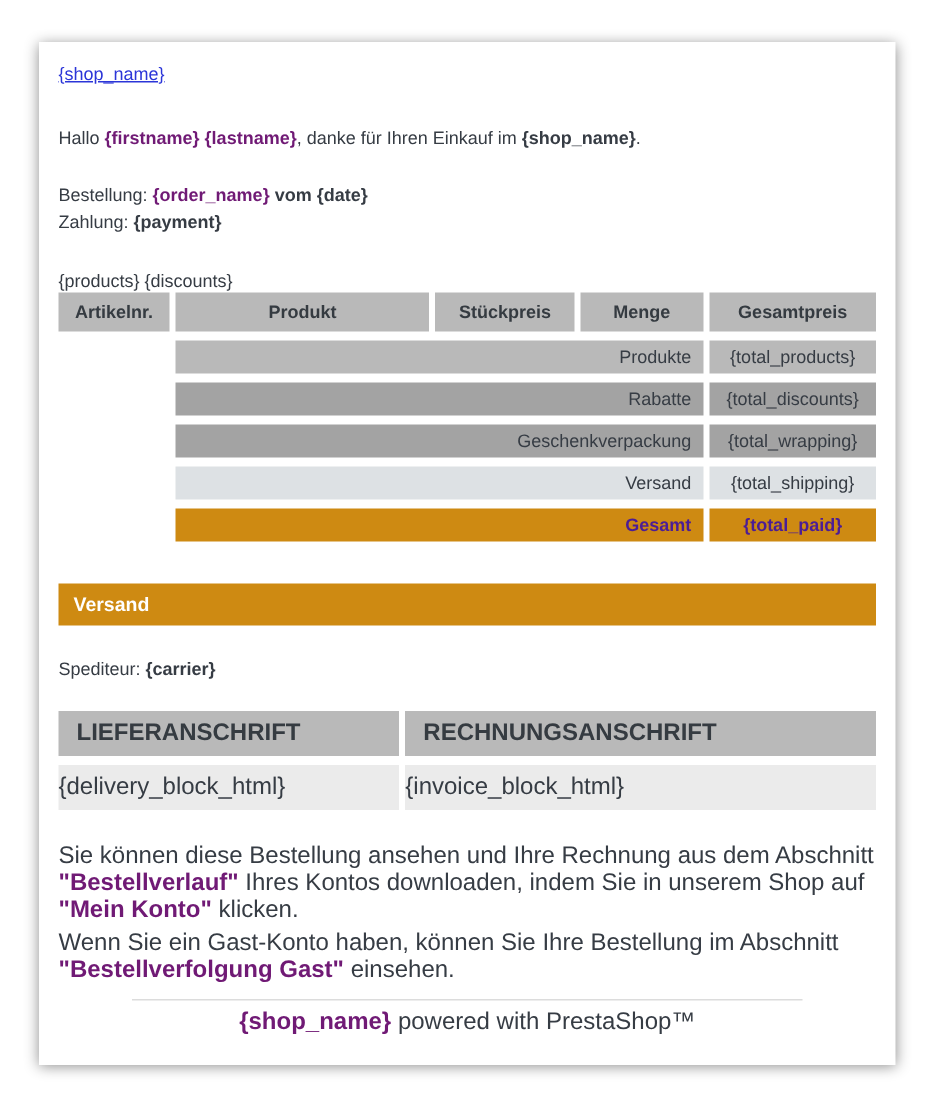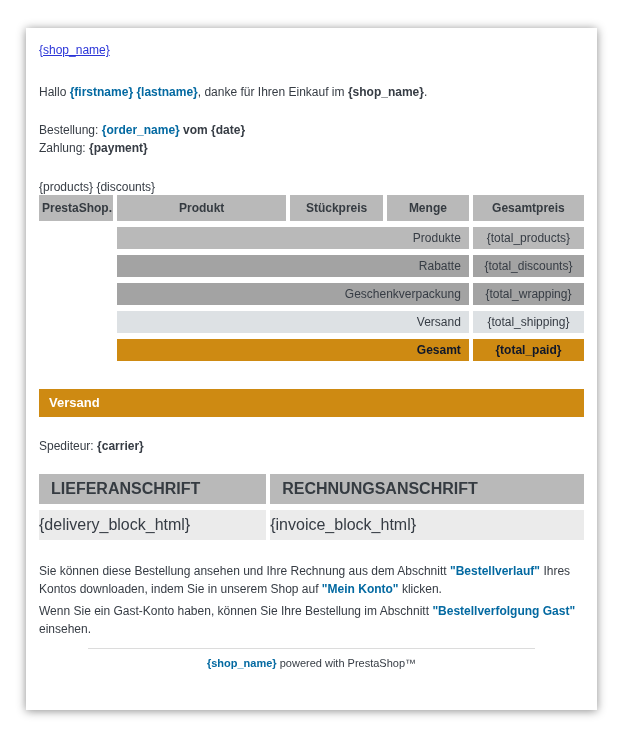--- a/index.html
+++ b/index.html
@@ -25,21 +25,21 @@
     color: #2b35d8;
     font-size: 12px;
     text-decoration: underline;
   }
 
   .greeting {
     margin: 26px 0 0 0;
     font-size: 12px;
     line-height: 16px;
   }
-  .accent-bold { color: #0369a1; font-weight: bold; }
+  .accent-bold { color: #701a75; font-weight: bold; }
   .dark-bold { color: #363c44; font-weight: bold; }
 
   .section-bar {
     margin-top: 18px;
     background: #ce8a12;
     color: #ffffff;
     font-size: 13px;
     font-weight: bold;
     line-height: 14px;
     padding: 7px 10px;
@@ -75,21 +75,21 @@
   }
   table.order-table td { height: 15px; padding: 4px 8px; }
   td.spacer-cell { background: transparent; }
   td.label-cell { text-align: right; padding-right: 10px; }
   td.value-cell { text-align: center; }
   tr.row-dark  td:not(.spacer-cell) { background: #b9b9b9; }
   tr.row-light td:not(.spacer-cell) { background: #a3a3a3; }
   tr.row-muted td:not(.spacer-cell) { background: #dde1e4; }
   tr.row-total td:not(.spacer-cell) {
     background: #ce8a12;
-    color: #0f172a;
+    color: #4c1d95;
     font-weight: bold;
   }
 
   .carrier-line {
     margin: 21px 0 0 0;
     font-size: 12px;
     line-height: 16px;
   }
 
   table.address-table {
@@ -110,38 +110,38 @@
   }
   table.address-table td {
     background: #ebebeb;
     text-align: left;
     padding: 6px 0;
     height: 25px;
   }
   table.address-table col.addr-col-1 { width: 42%; }
   table.address-table col.addr-col-2 { width: 58%; }
 
-  .note { font-size: 12px; line-height: 18px; }
+  .note { font-size: 16px; line-height: 18px; }
   .note.first { margin: 16px 0 0 0; }
   .note.second { margin: 4px 0 0 0; }
 
   .footer {
     margin-top: 10px;
     text-align: center;
   }
   .footer-rule {
     width: 82%;
     margin: 0 auto;
     border-top: 1px solid #dcdcdc;
     height: 0;
   }
   .footer-text {
     margin: 0;
     padding: 7px 0 6px 0;
-    font-size: 11px;
+    font-size: 16px;
     line-height: 15px;
   }
 
   col.c1 { width: 14%; }
   col.c2 { width: 32%; }
   col.c3 { width: 17.5%; }
   col.c4 { width: 15.5%; }
   col.c5 { width: 21%; }
 </style>
 </head>
@@ -168,21 +168,21 @@
   <table class="order-table">
     <colgroup>
       <col class="c1">
         <col class="c2">
         <col class="c3">
         <col class="c4">
         <col class="c5">
     </colgroup>
     <thead>
       <tr>
-        <th>PrestaShop.</th>
+        <th>Artikelnr.</th>
         <th>Produkt</th>
         <th>Stückpreis</th>
         <th>Menge</th>
         <th>Gesamtpreis</th>
       </tr>
     </thead>
     <tbody>
       <tr class="row-dark">
         <td class="spacer-cell"></td>
         <td class="label-cell" colspan="3">Produkte</td>

